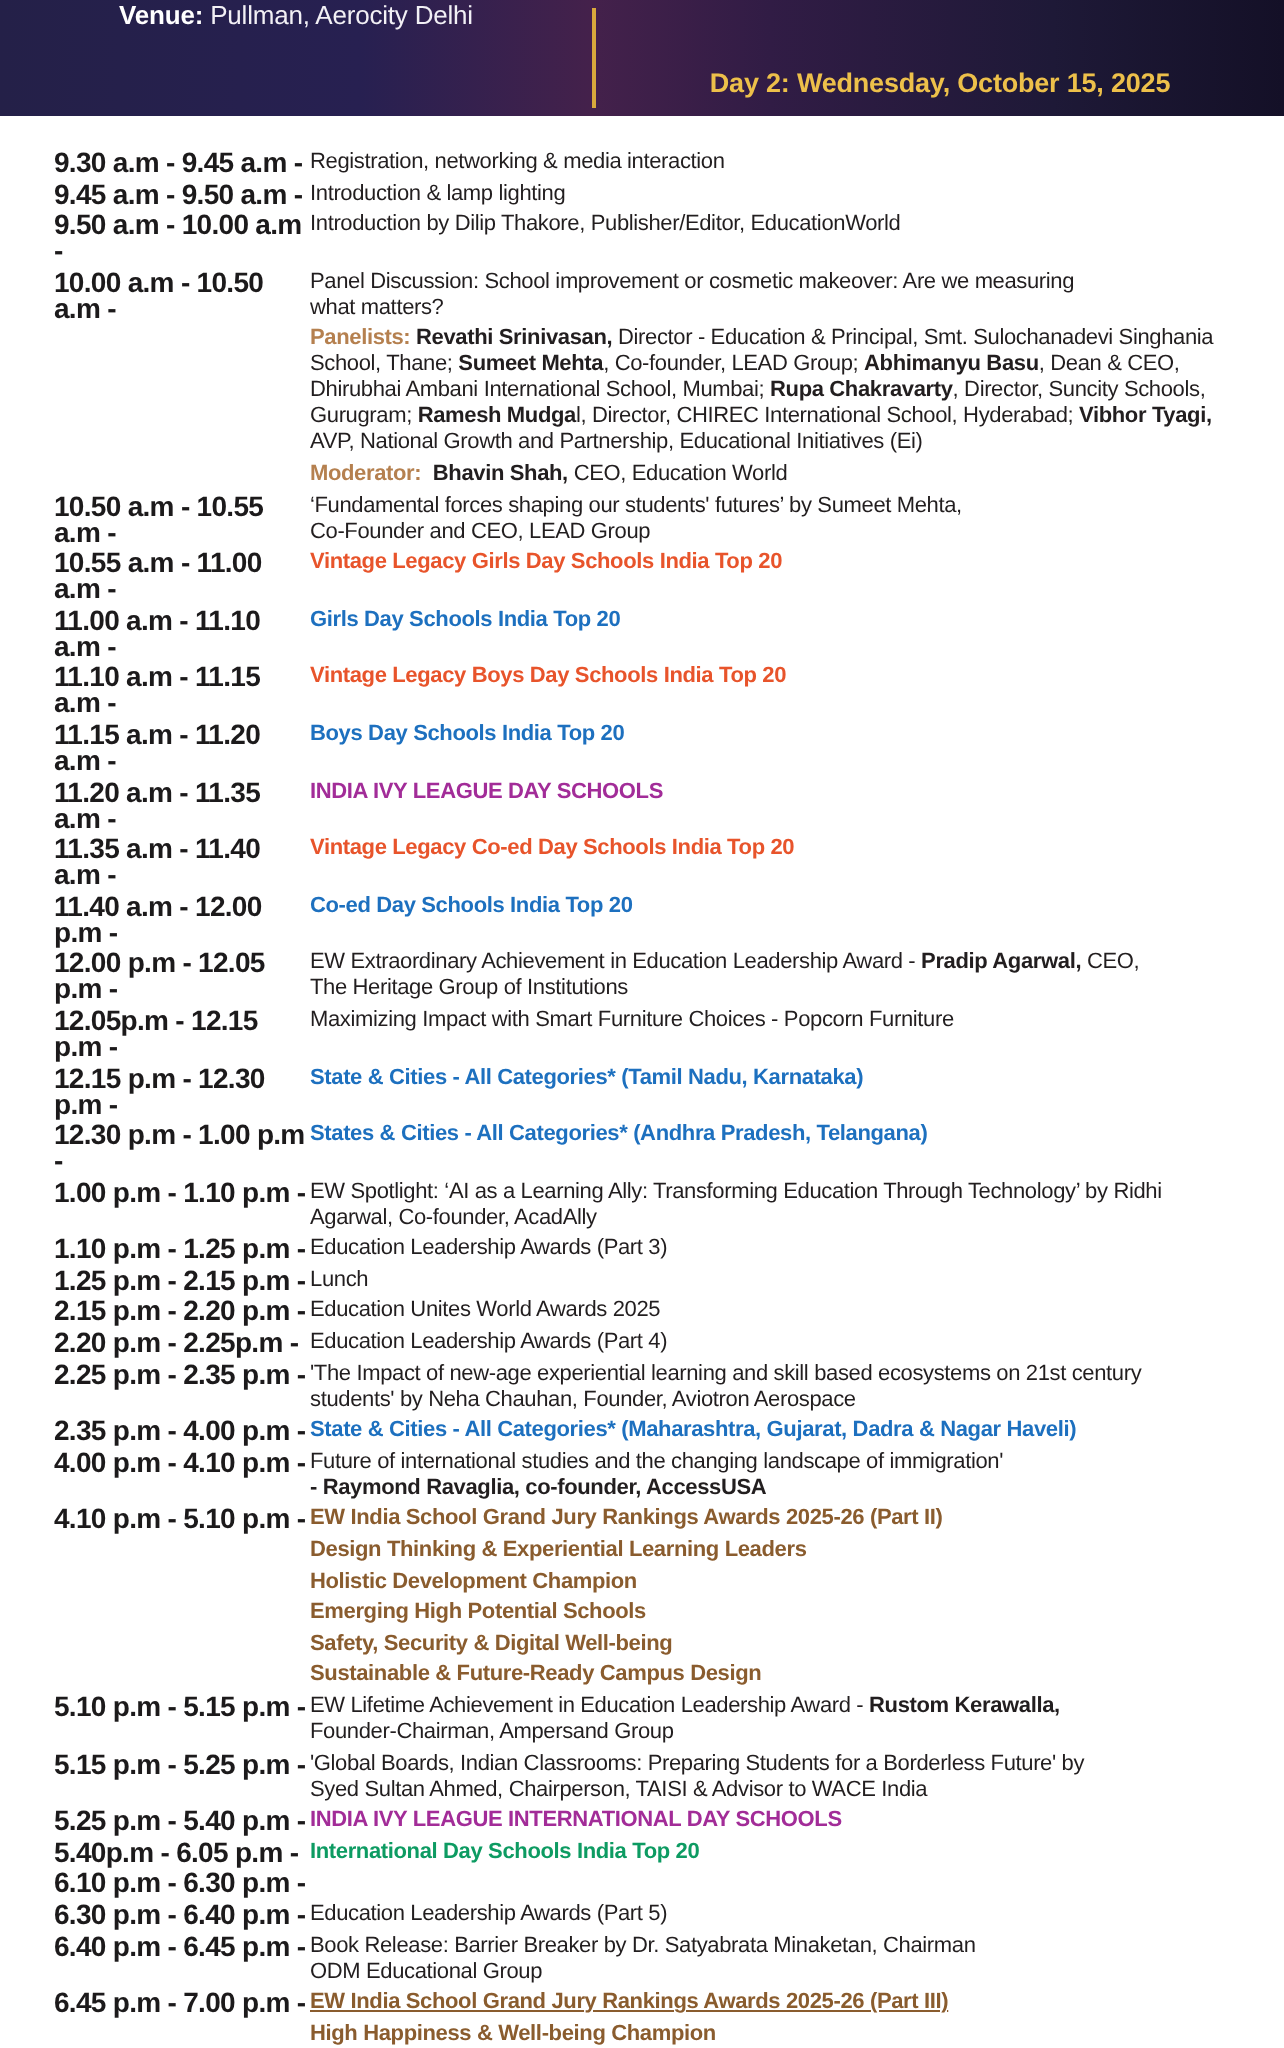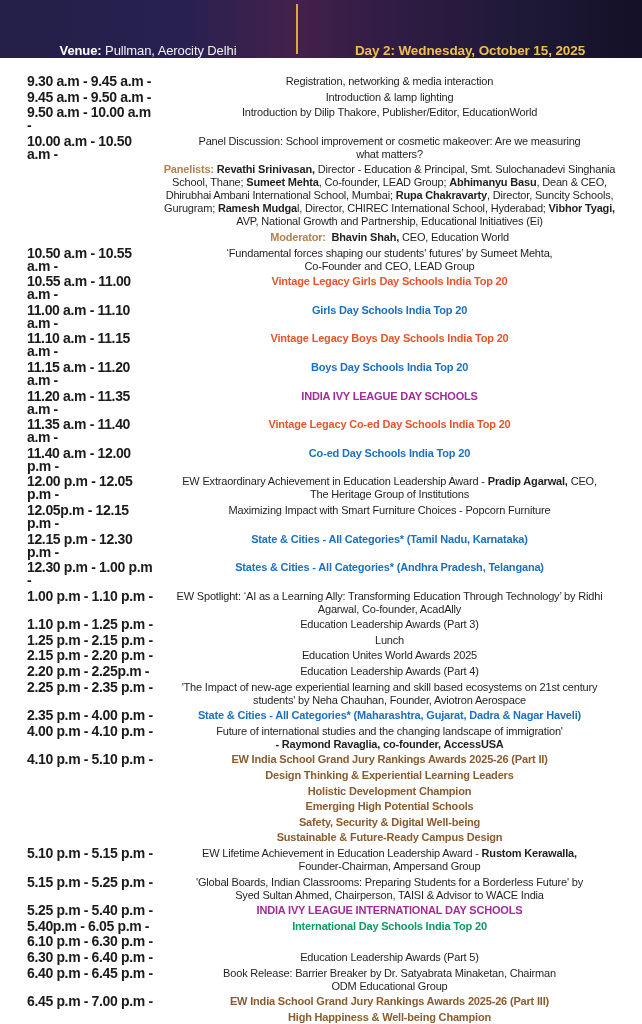--- a/index.html
+++ b/index.html
@@ -4,37 +4,37 @@
 <style>
   html,body{margin:0;padding:0;}
   body{
     width:642px;height:1024px;background:#ffffff;
     font-family:"Liberation Sans","DejaVu Sans",sans-serif;
     color:#221e1f;overflow:hidden;
   }
   .header{
     height:58px;width:642px;
     background:linear-gradient(90deg,#242048 0%,#272051 28%,#44214b 46%,#311c45 60%,#1e1937 82%,#141027 100%);
-    display:flex;align-items:flex-end;
+    display:flex;align-items:flex-start;
   }
   .header-left{width:296px;display:flex;justify-content:center;align-items:center;}
   .header-divider{width:2px;align-self:stretch;margin:4px 0;background:#d9a93c;}
-  .header-right{flex:1;display:flex;justify-content:center;align-items:center;}
+  .header-right{flex:1;display:flex;justify-content:center;align-items:center;margin-top:34px;}
   .venue{color:#f2f0f5;font-size:13px;letter-spacing:-0.1px;}
   .venue .bold{font-weight:bold;color:#ffffff;}
   .day-title{color:#edc04a;font-weight:bold;font-size:13.5px;letter-spacing:-0.1px;}
 
   .schedule{padding:17px 18px 0 27px;}
   .row{display:flex;margin-bottom:2.6px;}
   .time{
     width:128px;flex:none;font-weight:bold;color:#1c1a1b;
     font-size:14px;line-height:13px;letter-spacing:-0.35px;
   }
   .content{flex:1;font-size:11px;line-height:13px;letter-spacing:-0.18px;color:#221e1f;}
-  .line{min-height:13px;text-align:center;}
+  .line{min-height:13px;}
   .b{font-weight:bold;}
 </style>
 </head>
 <body>
 
 <div class="header">
   <div class="header-left">
     <span class="venue"><span class="bold">Venue:</span><span> Pullman, Aerocity Delhi</span></span>
   </div>
   <div class="header-divider"></div>
@@ -284,21 +284,21 @@
     <div class="row">
       <div class="time">6.40 p.m - 6.45 p.m -</div>
       <div class="content">
         <div class="line"><span>Book Release: Barrier Breaker by Dr. Satyabrata Minaketan, Chairman</span></div>
         <div class="line"><span>ODM Educational Group</span></div>
       </div>
     </div>
     <div class="row">
       <div class="time">6.45 p.m - 7.00 p.m -</div>
       <div class="content">
-        <div class="line"><span class="b" style="color: rgb(138, 92, 46);">EW India School Grand Jury Rankings Awards 2025-26 (Part III)</span></div>
+        <div class="line"><span class="b" style="color: rgb(138, 92, 46); text-decoration: underline;">EW India School Grand Jury Rankings Awards 2025-26 (Part III)</span></div>
       </div>
     </div>
     <div class="row">
       <div class="time"></div>
       <div class="content">
         <div class="line"><span class="b" style="color: rgb(138, 92, 46);">High Happiness &amp; Well-being Champion</span></div>
       </div>
     </div>
     <div class="row">
       <div class="time"></div>

